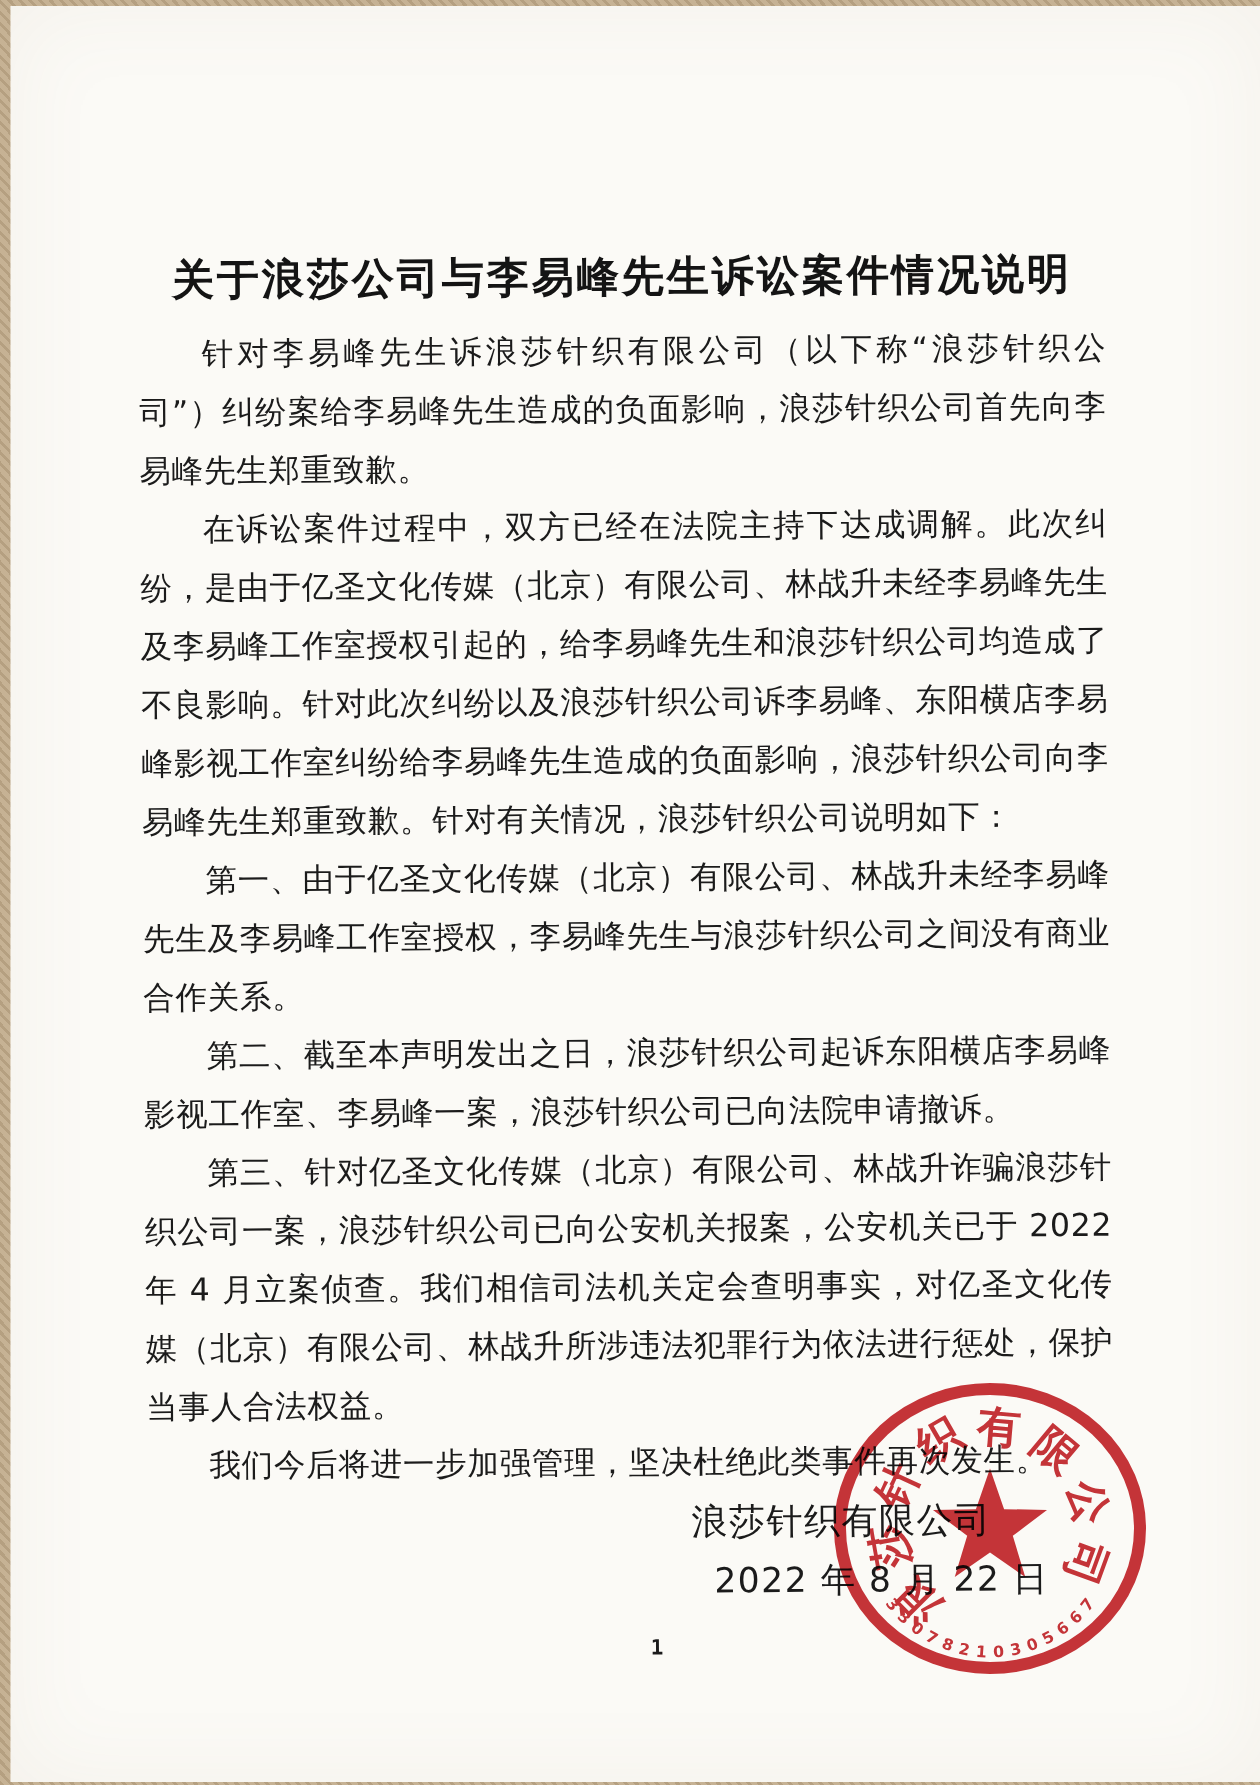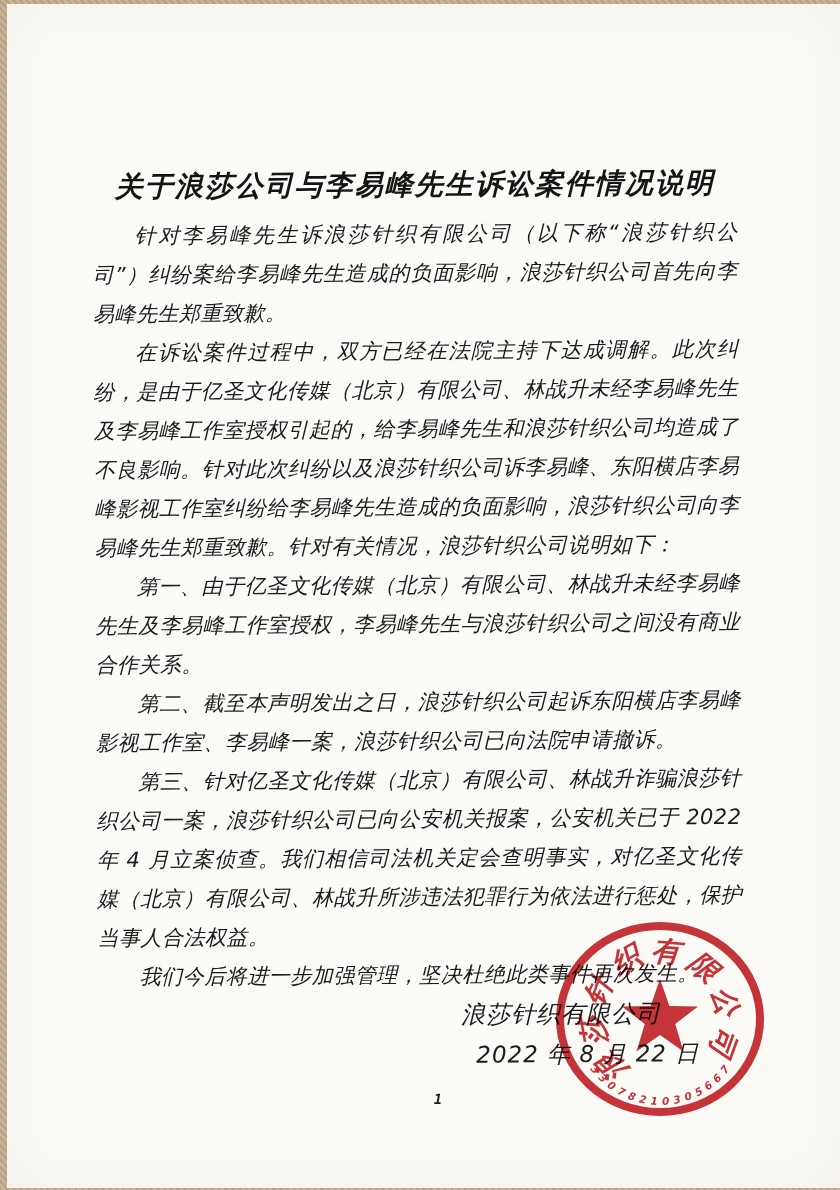--- a/index.html
+++ b/index.html
@@ -9,21 +9,20 @@
     font-family: "DejaVu Sans", sans-serif;
     background: #bfab8c;
   }
   .stage {
     position: relative;
     width: 840px; height: 1190px;
     overflow: hidden;
     background:
       repeating-linear-gradient(47deg, rgba(120,95,60,.22) 0 2px, rgba(0,0,0,0) 2px 5px),
       #c6b294;
-    font-style: italic;
   }
   .sheet {
     position: absolute;
     left: 7px; top: 4px; right: 0; bottom: 2px;
     background: #fbfaf6;
     box-shadow: inset 0 0 60px rgba(150,130,95,.07);
   }
   .content {
     position: absolute; inset: 0;
     padding: 160px 100px 0 88px;

